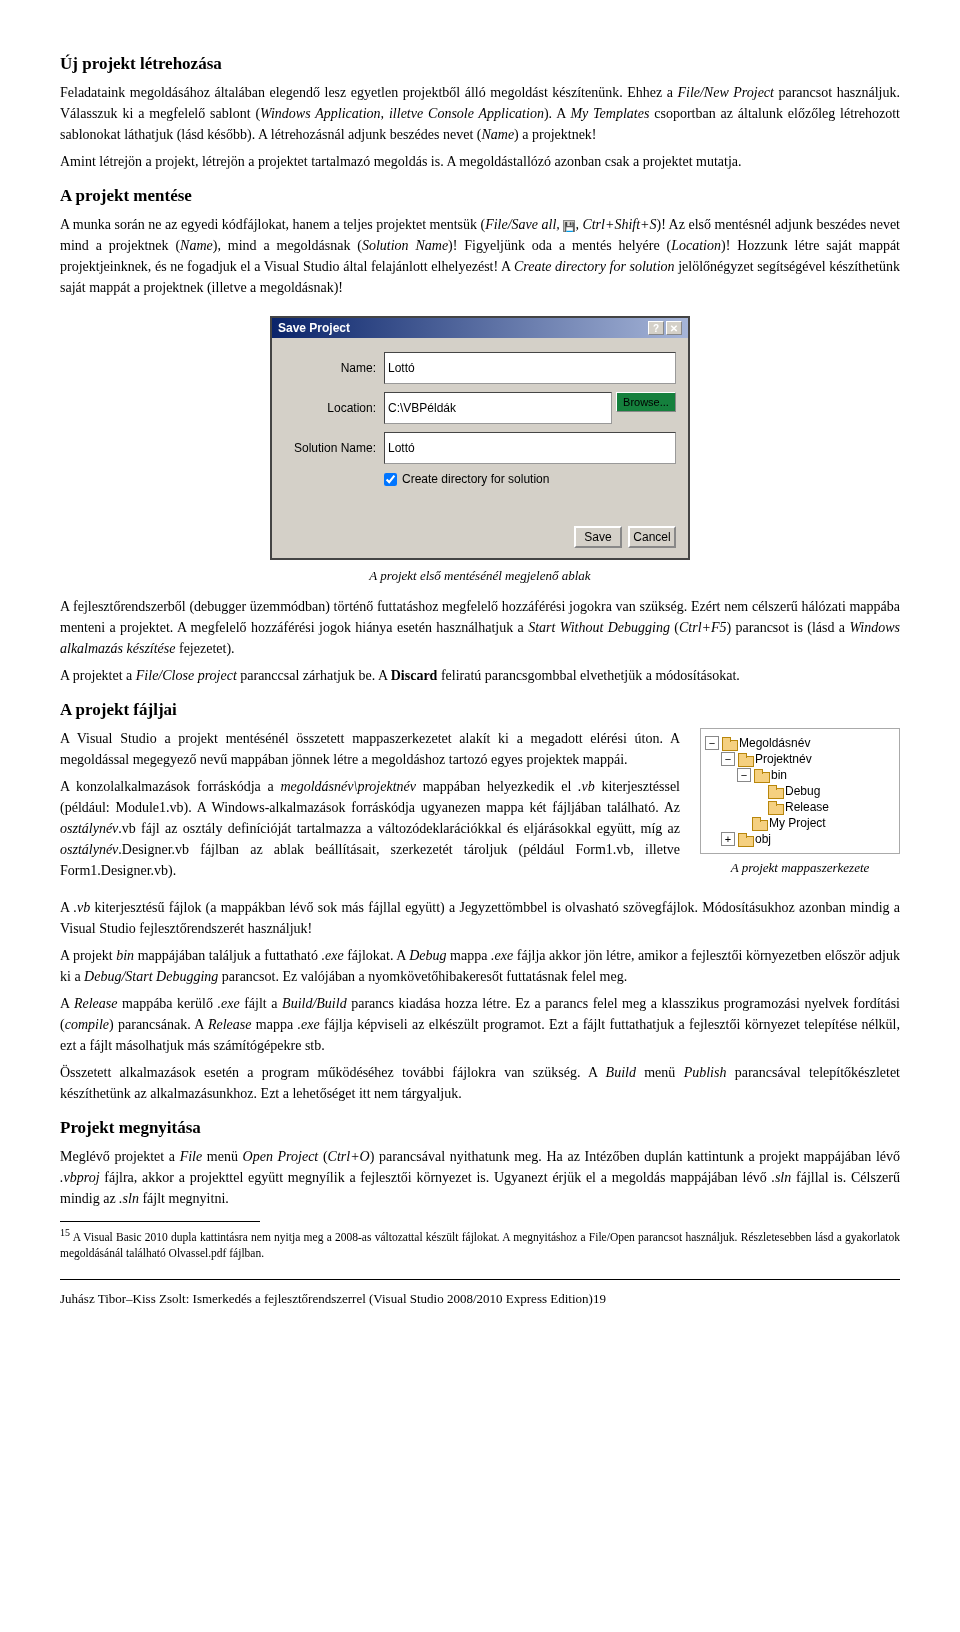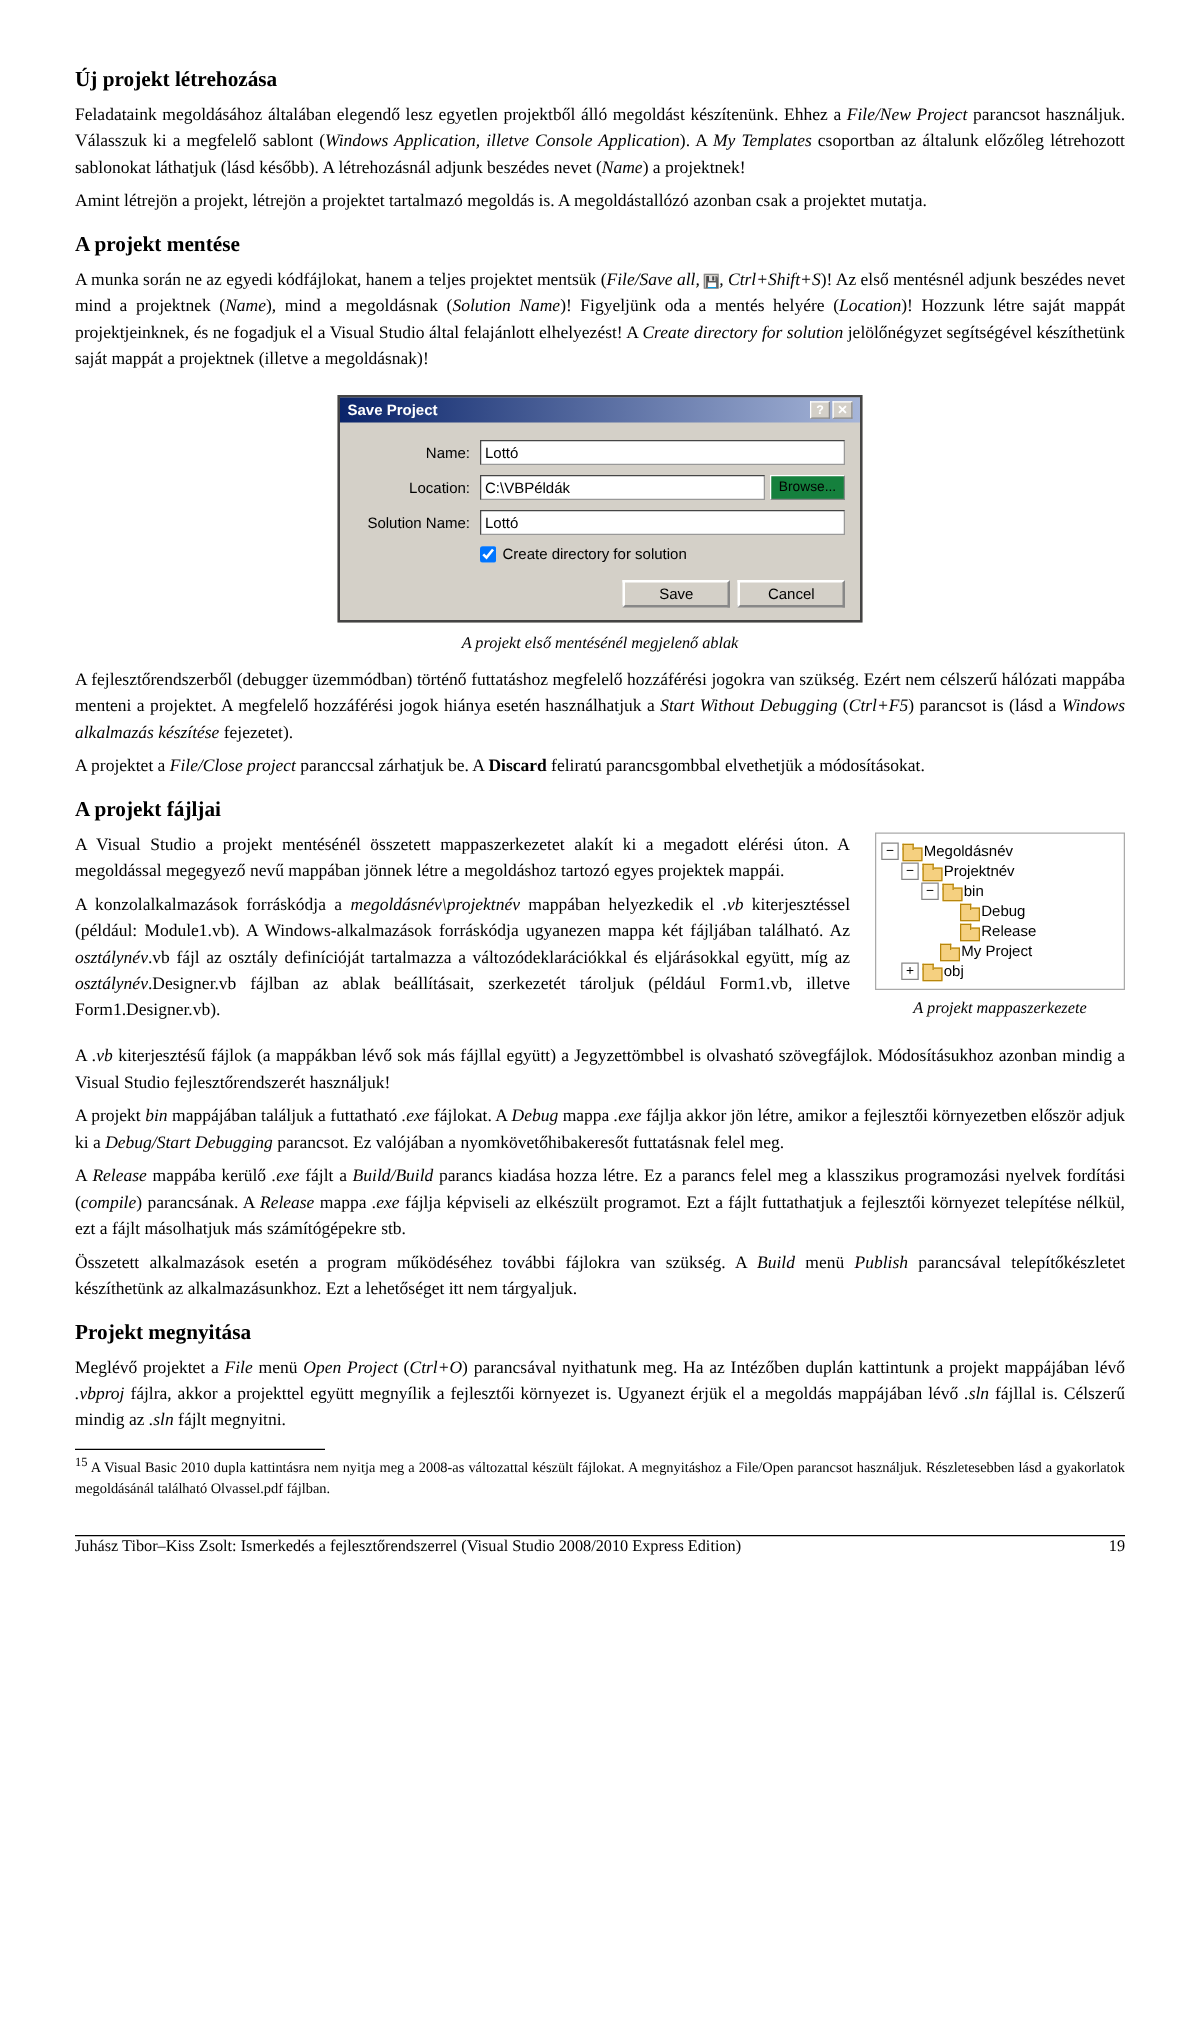--- a/index.html
+++ b/index.html
@@ -80,21 +80,21 @@
       margin-bottom: 8px;
     }
     .dialog-label {
       width: 100px;
       text-align: right;
       padding-right: 8px;
       font-size: 12px;
     }
     .dialog-input {
       flex: 1;
-      height: 20px;
+      height: 32px;
       border: 1px inset #999;
       background: #fff;
       padding: 1px 3px;
       font-size: 12px;
     }
     .dialog-input-with-btn {
       display: flex;
       flex: 1;
       gap: 4px;
     }
@@ -123,31 +123,32 @@
     .dialog-checkbox-row input {
       margin-right: 5px;
     }
     .dialog-buttons {
       display: flex;
       justify-content: flex-end;
       gap: 6px;
       padding-top: 4px;
     }
     .dialog-btn {
-      width: 86px;
+      width: 48px;
       height: 22px;
       background: #d4d0c8;
       border: 2px solid #888;
       border-top-color: #fff;
       border-left-color: #fff;
       font-size: 12px;
       cursor: pointer;
       display: flex;
       align-items: center;
       justify-content: center;
+      margin-top: 26px;
     }
     .dialog-caption {
       text-align: center;
       font-style: italic;
       font-size: 13px;
       margin: 8px 0 12px 0;
     }
 
     
     .two-col {
@@ -225,23 +226,22 @@
       margin-top: 4px;
     }
 
     
     .footer {
       position: absolute;
       bottom: 20px;
       left: 60px;
       right: 60px;
       border-top: 1px solid #000;
-      padding-top: 0;
-      display: flex;
-      justify-content: space-between;
+      padding-top: 11px;
+      display: flex;
       font-size: 13px;
     }
 
     
     .footnote-divider {
       border: none;
       border-top: 1px solid #000;
       width: 200px;
       margin: 12px 0 4px 0;
     }

